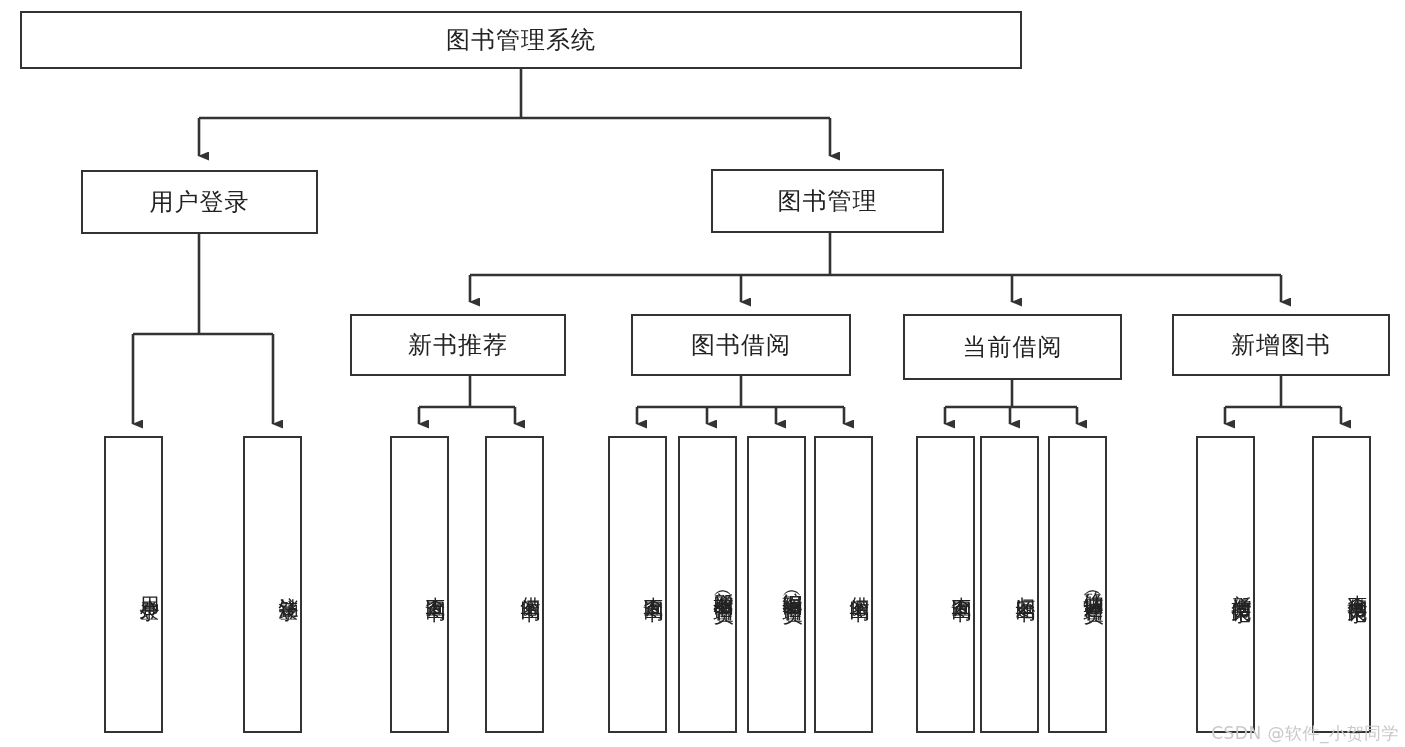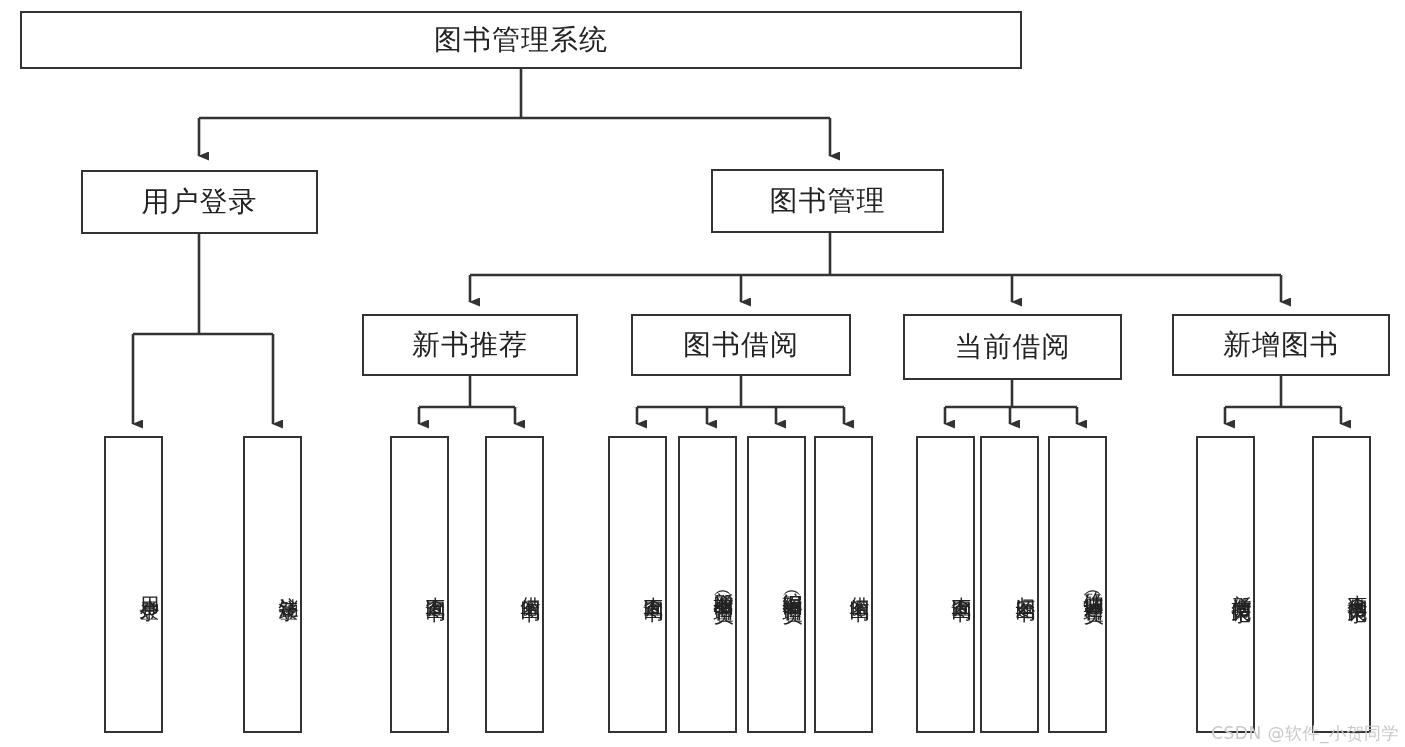--- a/index.html
+++ b/index.html
@@ -31,21 +31,21 @@
     position: absolute;
     box-sizing: border-box;
     background: #ffffff;
     border: 2px solid #333333;
     display: flex;
     align-items: center;
     justify-content: center;
     color: #222222;
   }
   .node.horiz {
-    font-size: 28px;
+    font-size: 24px;
     letter-spacing: 1px;
   }
   .node.vert {
     writing-mode: vertical-rl;
     text-orientation: upright;
     font-size: 20px;
     line-height: 1.18;
     letter-spacing: 2px;
     padding-top: 6px;
     padding-bottom: 6px;
@@ -130,21 +130,21 @@
     <span class="htext">图书管理系统</span>
   </div>
 
   <div class="node horiz" id="node-l1-0" style="left: 81px; top: 170px; width: 237px; height: 64px;">
     <span class="htext">用户登录</span>
   </div>
   <div class="node horiz" id="node-l1-1" style="left: 711px; top: 169px; width: 233px; height: 64px;">
     <span class="htext">图书管理</span>
   </div>
 
-  <div class="node horiz" id="node-l2-0" style="left: 362px; top: 314px; width: 216px; height: 62px; align-items: center;">
+  <div class="node horiz" id="node-l2-0" style="left: 350px; top: 314px; width: 216px; height: 62px; align-items: center;">
     <span class="htext">新书推荐</span>
   </div>
   <div class="node horiz" id="node-l2-1" style="left: 631px; top: 314px; width: 220px; height: 62px; text-align: right;">
     <span class="htext">图书借阅</span>
   </div>
   <div class="node horiz" id="node-l2-2" style="left: 903px; top: 314px; width: 219px; height: 66px;">
     <span class="htext">当前借阅</span>
   </div>
   <div class="node horiz" id="node-l2-3" style="left: 1172px; top: 314px; width: 218px; height: 62px;">
     <span class="htext">新增图书</span>

